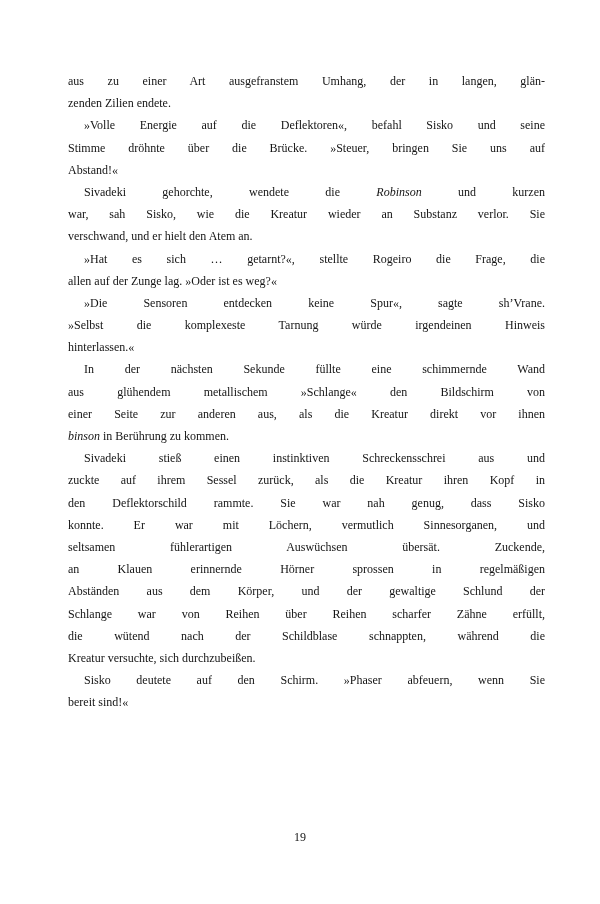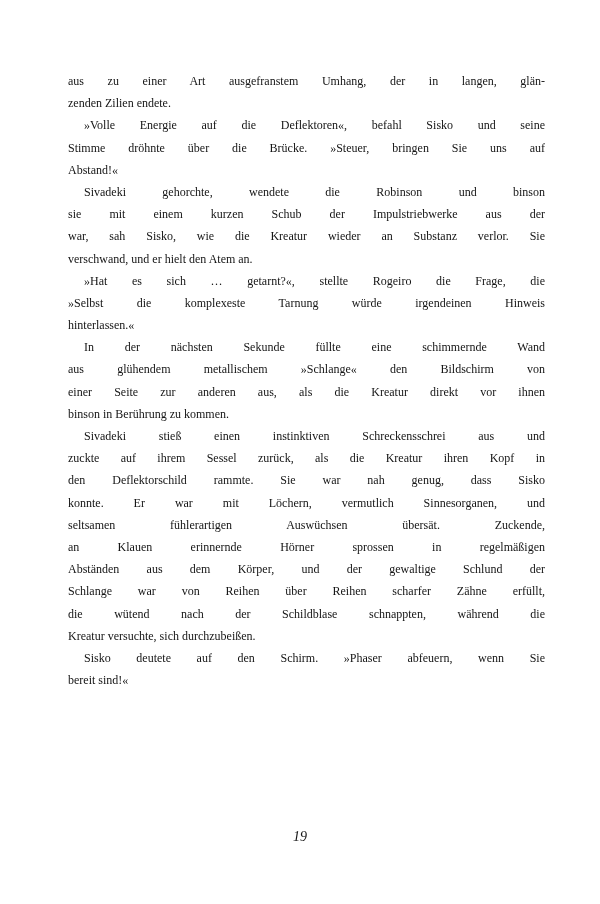--- a/index.html
+++ b/index.html
@@ -36,57 +36,58 @@
     overflow: hidden;
     height: 22.2px;
   }
   .line.last {
     text-align-last: left;
   }
   .para.indent .line.first {
     text-indent: 16px;
   }
   .it {
+    font-style: italic;
   }
   .page-number {
     position: absolute;
     left: 0;
     right: 0;
     top: 827px;
     text-align: center;
-    font-size: 14px;
+    font-size: 12px;
     line-height: 20px;
     color: #141414;
-    font-style: italic;
   }
 </style>
 </head>
 <body>
 
 <div class="page">
   <div class="text-block">
       <div class="para">
         <div class="line first"><span>aus zu einer Art ausgefranstem Umhang, der in langen, glän-</span></div>
         <div class="line last"><span>zenden Zilien endete.</span></div>
       </div>
       <div class="para indent">
         <div class="line first"><span>»Volle Energie auf die Deflektoren«, befahl Sisko und seine</span></div>
         <div class="line"><span>Stimme dröhnte über die Brücke. »Steuer, bringen Sie uns auf</span></div>
         <div class="line last"><span>Abstand!«</span></div>
       </div>
       <div class="para indent">
-        <div class="line first"><span>Sivadeki gehorchte, wendete die </span><span class="it">Robinson</span><span> und binson</span></div>
-        <div class="line"><span>sie mit einem kurzen Schub der Impulstriebwerke aus der</span></div>
+        <div class="line first"><span>Sivadeki gehorchte, wendete die </span><span class="it">Robinson</span><span> und kurzen</span></div>
         <div class="line"><span>war, sah Sisko, wie die Kreatur wieder an Substanz verlor. Sie</span></div>
         <div class="line last"><span>verschwand, und er hielt den Atem an.</span></div>
       </div>
       <div class="para indent">
         <div class="line first"><span>»Hat es sich … getarnt?«, stellte Rogeiro die Frage, die</span></div>
+        <div class="line last"><span>allen auf der Zunge lag. »Oder ist es weg?«</span></div>
       </div>
       <div class="para indent">
+        <div class="line first"><span>»Die Sensoren entdecken keine Spur«, sagte sh’Vrane.</span></div>
         <div class="line"><span>»Selbst die komplexeste Tarnung würde irgendeinen Hinweis</span></div>
         <div class="line last"><span>hinterlassen.«</span></div>
       </div>
       <div class="para indent">
         <div class="line first"><span>In der nächsten Sekunde füllte eine schimmernde Wand</span></div>
         <div class="line"><span>aus glühendem metallischem »Schlange« den Bildschirm von</span></div>
         <div class="line"><span>einer Seite zur anderen aus, als die Kreatur direkt vor ihnen</span></div>
         <div class="line last"><span class="it">binson</span><span> in Berührung zu kommen.</span></div>
       </div>
       <div class="para indent">

